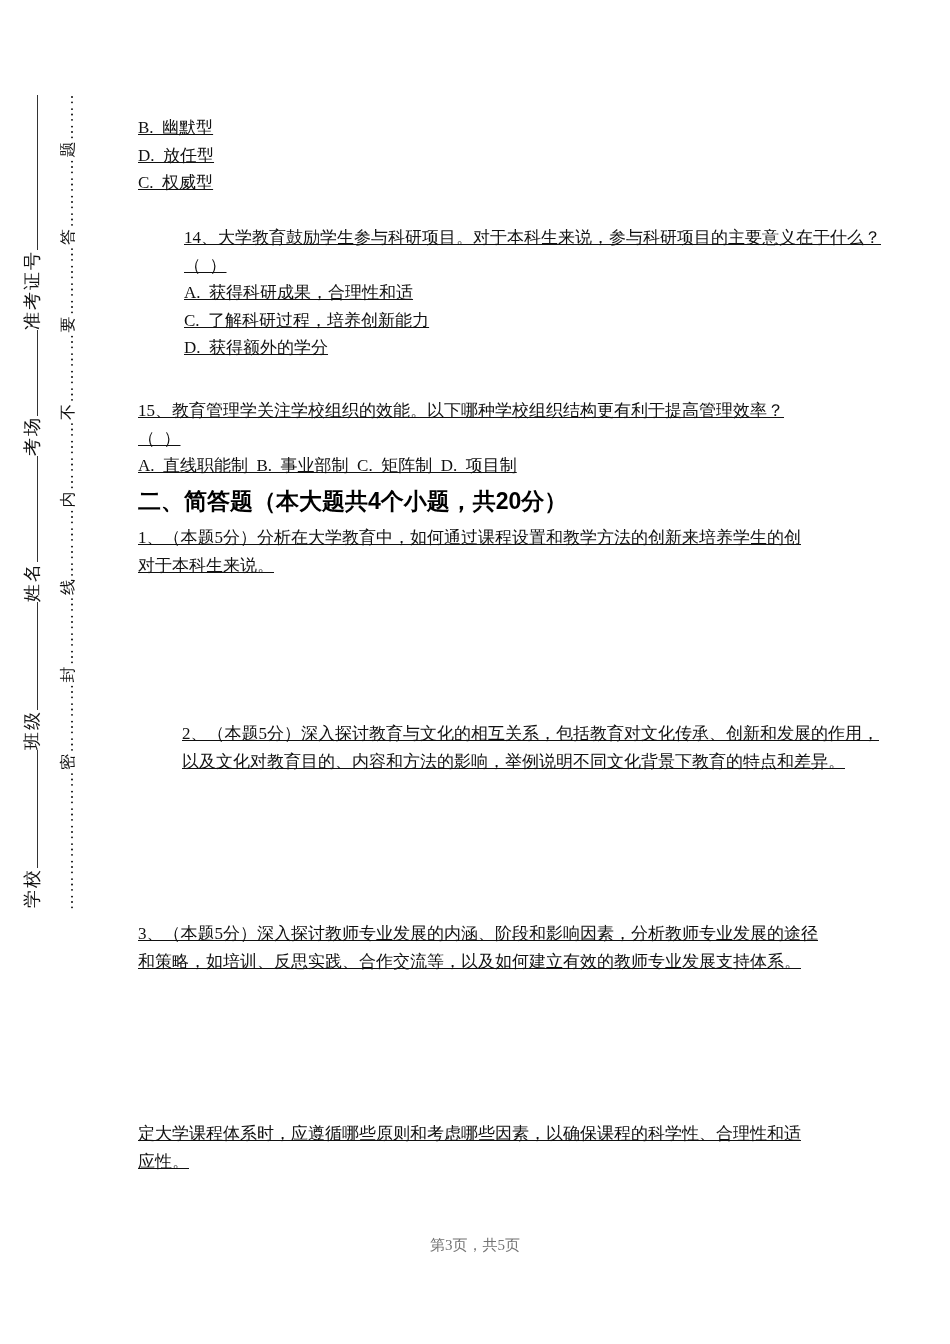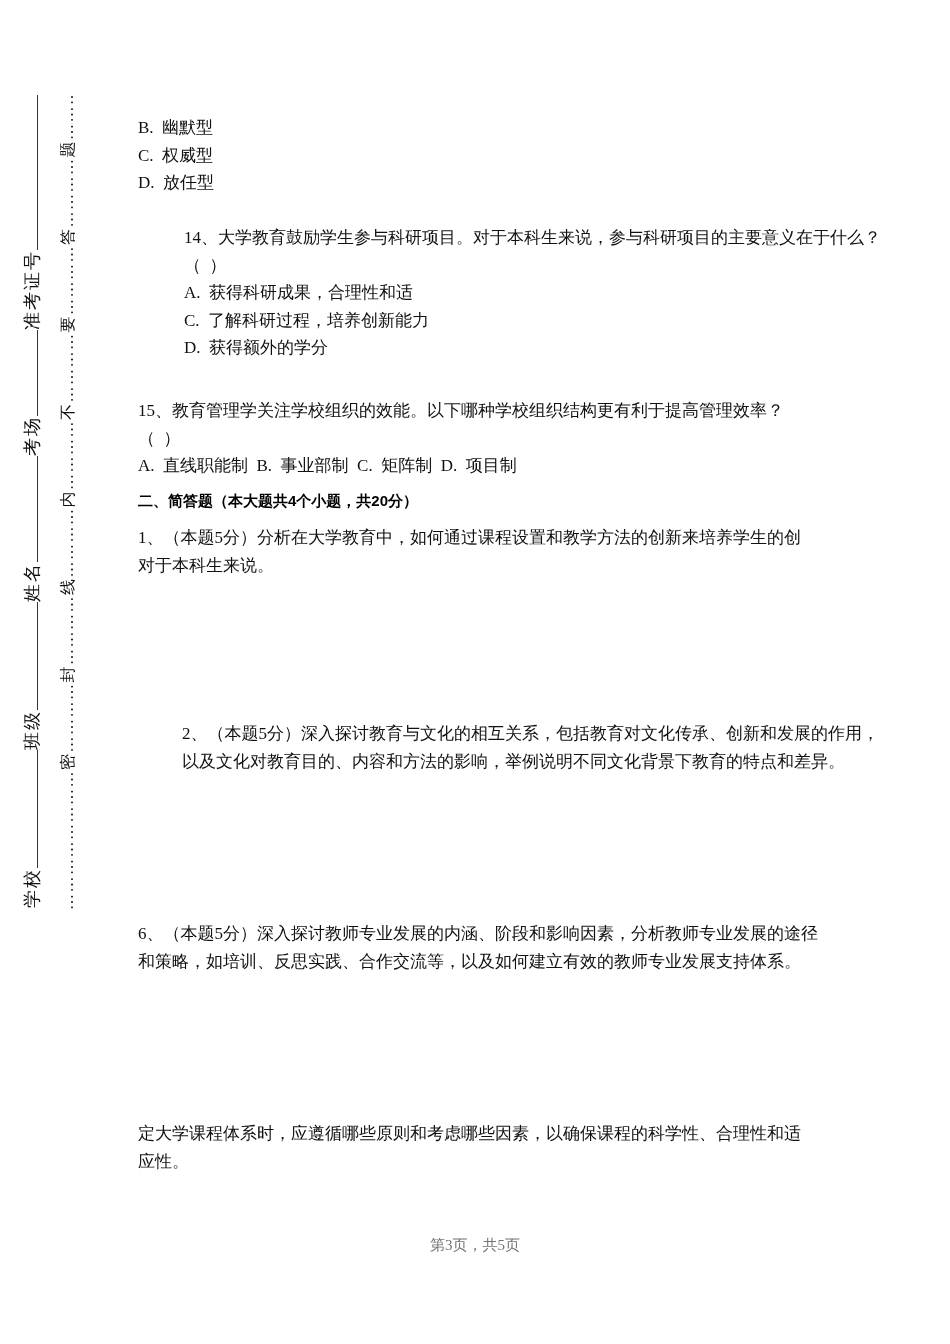--- a/index.html
+++ b/index.html
@@ -57,29 +57,29 @@
 
   
   .blk {
     position: absolute;
     left: 138px;
     width: 772px;
     font-size: 17px;
     line-height: 27.5px;
     color: #111111;
   }
-  .line { white-space: pre; }
+  .line { white-space: pre; text-decoration: underline; }
   #q13-options   { top: 114px; }
   #q14-block     { top: 224px; margin-left: 46px; }
   #q15-block     { top: 397px; }
   #sec2-heading  {
     top: 486px;
     font-family: "Liberation Sans", "DejaVu Sans", sans-serif;
     font-weight: bold;
-    font-size: 15px;
+    font-size: 23px;
     line-height: 30px;
     color: #000000;
   }
   #sec2-q1 { top: 524px; }
   #sec2-q2 { top: 720px; margin-left: 44px; }
   #sec2-q3 { top: 920px; }
   #sec2-q4 { top: 1120px; }
 
   .footer {
     position: absolute;
@@ -100,22 +100,22 @@
   <div class="fields-col">
     <span>学校</span><span class="blank b1"></span><span>班级</span><span class="blank b2"></span><span>姓名</span><span class="blank b3"></span><span>考场</span><span class="blank b4"></span><span>准考证号</span><span class="blank b5"></span>
   </div>
 
   <div class="dots-col">
     <span>……………………密…………封…………线…………内…………不…………要…………答…………题……………………</span>
   </div>
 
   <div class="blk" id="q13-options">
     <div class="line">B.  幽默型</div>
+    <div class="line">D.  放任型</div>
     <div class="line">C.  权威型</div>
-    <div class="line">D.  放任型</div>
   </div>
 
   <div class="blk" id="q14-block">
     <div class="line">14、大学教育鼓励学生参与科研项目。对于本科生来说，参与科研项目的主要意义在于什么？</div>
     <div class="line">（  ）</div>
     <div class="line">A.  获得科研成果，合理性和适</div>
     <div class="line">C.  了解科研过程，培养创新能力</div>
     <div class="line">D.  获得额外的学分</div>
   </div>
 
@@ -131,21 +131,21 @@
     <div class="line">1、（本题5分）分析在大学教育中，如何通过课程设置和教学方法的创新来培养学生的创</div>
     <div class="line">对于本科生来说。</div>
   </div>
 
   <div class="blk" id="sec2-q2">
     <div class="line">2、（本题5分）深入探讨教育与文化的相互关系，包括教育对文化传承、创新和发展的作用，</div>
     <div class="line">以及文化对教育目的、内容和方法的影响，举例说明不同文化背景下教育的特点和差异。</div>
   </div>
 
   <div class="blk" id="sec2-q3">
-    <div class="line">6、（本题5分）深入探讨教师专业发展的内涵、阶段和影响因素，分析教师专业发展的途径</div>
+    <div class="line">3、（本题5分）深入探讨教师专业发展的内涵、阶段和影响因素，分析教师专业发展的途径</div>
     <div class="line">和策略，如培训、反思实践、合作交流等，以及如何建立有效的教师专业发展支持体系。</div>
   </div>
 
   <div class="blk" id="sec2-q4">
     <div class="line">定大学课程体系时，应遵循哪些原则和考虑哪些因素，以确保课程的科学性、合理性和适</div>
     <div class="line">应性。</div>
   </div>
 
   <div class="footer">第3页，共5页</div>
 

